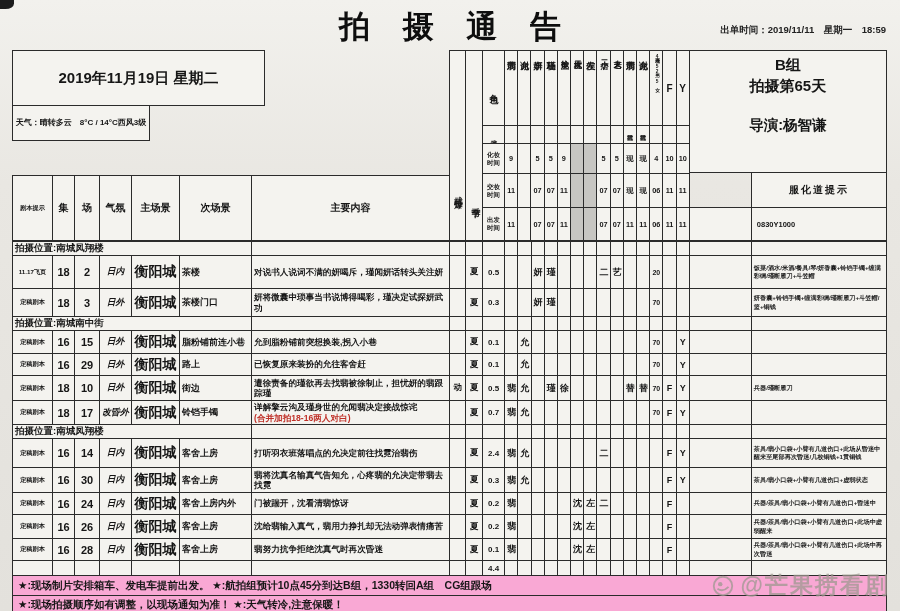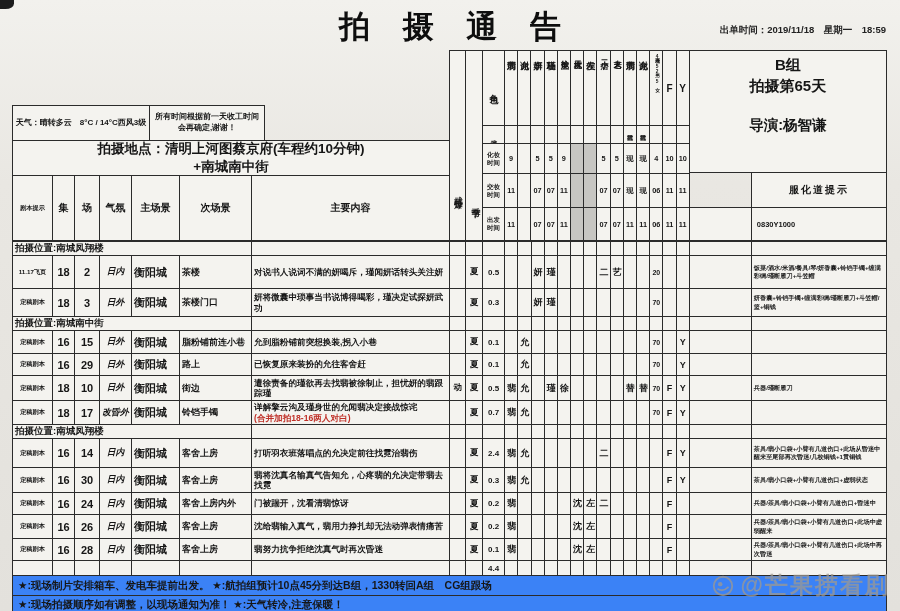--- a/index.html
+++ b/index.html
@@ -46,50 +46,48 @@
   .hcell.tval{display:flex;align-items:center;justify-content:center;font-size:7.3px;}
   .hcell.gray{background:#c7c6c2;}
   
   #sched-body{border-collapse:collapse;table-layout:fixed;width:875px;background:#f4f3ef;}
   #sched-body td{border:1px solid #2b2b2b;padding:0 2px;overflow:hidden;background:#f4f3ef;vertical-align:middle;}
   td.seclabel{font-size:9.5px;font-weight:bold;text-align:left;padding-left:4px;background:#d8d7d2;}
   td.secfill{background:#d8d7d2;}
   td.scriptv{font-size:6.2px;font-weight:bold;text-align:center;padding:0;}
   td.num{font-size:11px;font-weight:bold;text-align:center;}
   td.mood{font-size:8.8px;font-weight:bold;text-align:center;padding:0;font-style:italic;}
-  td.setc{font-size:11px;font-weight:bold;}
+  td.setc{font-size:14px;font-weight:bold;text-align:center;}
   td.subset{font-size:9px;font-weight:bold;text-align:left;padding-left:3px;}
   td.content{font-size:8.6px;font-weight:bold;text-align:left;line-height:1.2;padding-left:4px;}
   .redline{color:#bf3028;}
   td.mark{font-size:8.5px;font-weight:bold;text-align:center;padding:0;}
   td.pages{font-size:8px;font-weight:bold;text-align:center;padding:0;}
   td.cast{font-size:9px;font-weight:bold;text-align:center;padding:0;}
   td.cast.small{font-size:7px;}
   td.cast.gray{background:#c7c6c2;}
   td.costume{font-size:6.2px;font-weight:bold;text-align:left;line-height:1.3;color:#1d1d1d;padding:1px 2px;}
   
-  .note-row{box-sizing:border-box;width:875px;border:1px solid #2b2b2b;border-top:none;background:#3b82f6;
+  .note-row{box-sizing:border-box;width:875px;border:1px solid #2b2b2b;border-top:none;background:#f9a8d4;
             font-size:10.5px;font-weight:bold;display:flex;align-items:center;padding-left:5px;}
   
   .watermark{position:absolute;right:10px;bottom:10px;display:flex;align-items:center;gap:6px;
              color:rgba(158,152,144,0.75);font-size:23px;font-weight:bold;letter-spacing:2px;}
 </style>
 </head>
 <body>
 
 <div class="corner-mark"></div>
 <div class="title">拍 摄 通 告</div>
-<div class="issue-time">出单时间：2019/11/18　星期一　18:59</div>
+<div class="issue-time">出单时间：2019/11/11　星期一　18:59</div>
 
 <div class="sheet">
   <div class="hgrid" id="hgrid">
+    <div class="hc date" style="left:0;top:0;width:253px;height:56px">2019年11月19日 星期二</div>
     <div class="hc weather" style="left:0;top:55px;width:138px;height:36px">天气：晴转多云　8°C / 14°C西风3级</div>
-    <div class="hc weather" style="left:137px;top:55px;width:116px;height:36px">所有时间根据前一天收工时间会再确定,谢谢！</div>
-    <div class="hc location" style="left:0;top:90px;width:438px;height:36px">拍摄地点：清明上河图蔡京府(车程约10分钟)
-+南城南中街</div>
 
     <div class="hc colh tiny" style="left:0;top:125px;width:41px;height:66px">剧本提示</div>
     <div class="hc colh" style="left:40px;top:125px;width:23px;height:66px">集</div>
     <div class="hc colh" style="left:62px;top:125px;width:26px;height:66px">场</div>
     <div class="hc colh" style="left:87px;top:125px;width:33px;height:66px">气氛</div>
     <div class="hc colh" style="left:119px;top:125px;width:49px;height:66px">主场景</div>
     <div class="hc colh" style="left:167px;top:125px;width:73px;height:66px">次场景</div>
     <div class="hc colh" style="left:239px;top:125px;width:199px;height:66px">主要内容</div>
 
     <div class="hc vcol stuntlab" style="left:437px;top:0;width:17px;height:191px">武特爆</div>

